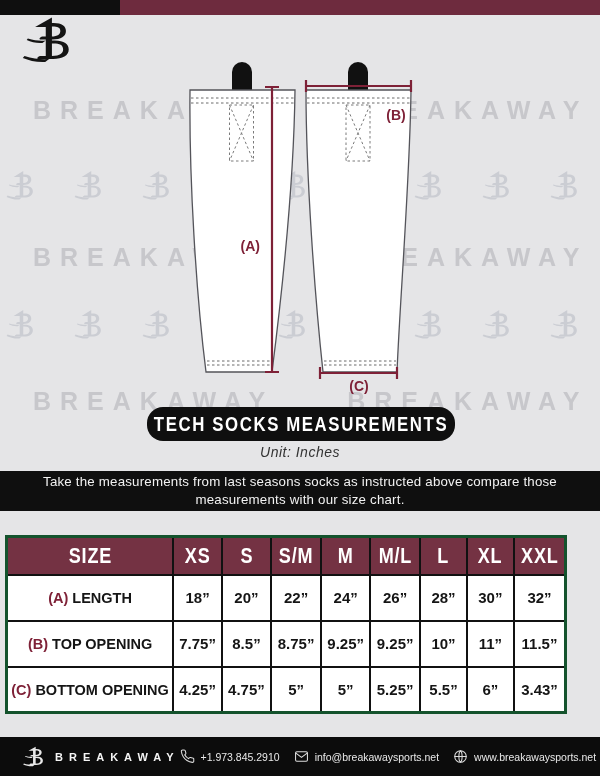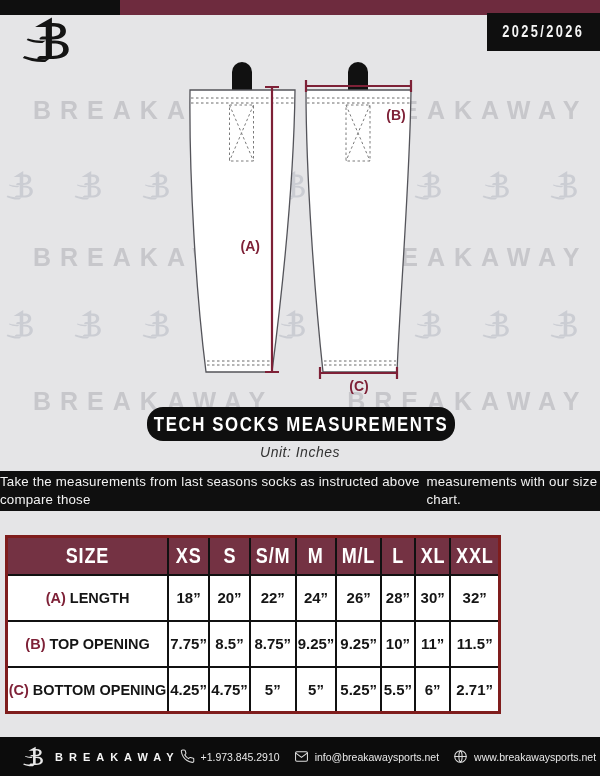--- a/index.html
+++ b/index.html
@@ -59,29 +59,29 @@
     letter-spacing:2px; transform:scaleX(0.8); white-space:nowrap;
   }
   .unit {
     position:absolute; top:444px; left:0; width:600px; text-align:center; z-index:3;
     font-size:14px; font-style:italic; color:#333; letter-spacing:0.5px;
   }
 
   
   .instruction {
     position:absolute; top:471px; left:0; width:600px; height:40px; background:#0f0f0f; z-index:3;
-    display:flex; flex-direction:row; align-items:center; justify-content:center;
+    display:flex; flex-direction:column; align-items:center; justify-content:center;
     color:#f2f2f2; font-size:13.3px; line-height:18px; letter-spacing:0.2px;
   }
 
   
   .size-table {
     position:absolute; top:535px; left:5px; z-index:3;
-    border-collapse:collapse; width:496px; background:#ffffff;
-    border:3px solid #7f1d1d;
+    border-collapse:collapse; width:562px; background:#ffffff;
+    border:3px solid #14532d;
   }
   .size-table th, .size-table td { border:2px solid #111; text-align:center; }
   .size-table th { height:38px; background:#743243; color:#ffffff; }
   .size-table td { height:46px; color:#151515; font-weight:bold; font-size:15px; }
   .th-text {
     display:inline-block; font-size:22px; font-weight:bold; letter-spacing:1px;
     transform:scaleX(0.82); white-space:nowrap;
   }
   .row-label { font-size:14.5px; font-weight:bold; white-space:nowrap;margin-top:28px; }
   .row-prefix { color:#7e2137; margin-right:4px; }
@@ -184,23 +184,20 @@
         </svg>
     </div>
     <div class="wm-letters" style="top:387px">
       <span>BREAKAWAY</span><span>BREAKAWAY</span>
     </div>
   </div>
 
   <svg class="brand-logo-top" viewBox="0 0 100 100" preserveAspectRatio="none">
     <use href="#bkw-logo" fill="currentColor"></use>
   </svg>
-  <div class="season-box">
-    <span class="season-text">2025/2026</span>
-  </div>
 
   <svg class="sock-svg" width="600" height="340" viewBox="0 0 600 340">
 
     <g>
       <path d="M232 34 L232 14 a10 10 0 0 1 20 0 L252 34 Z" fill="#111"></path>
       <path d="M190 32 L295 32 C294 120 282 235 272 314 L206 314 C196 235 189 120 190 32 Z" fill="#ffffff" stroke="#54545a" stroke-width="1.3"></path>
       <path d="M191 40 H294 M191 45 H294" stroke="#6a6a6a" stroke-width="1" stroke-dasharray="2.5,2.5" fill="none"></path>
       <path d="M207 303 H271 M207 307 H271" stroke="#6a6a6a" stroke-width="1" stroke-dasharray="2.5,2.5" fill="none"></path>
       <g stroke="#7a7a7a" stroke-width="1" stroke-dasharray="2.5,2.5" fill="none">
         <rect x="229.5" y="47" width="24" height="56"></rect>
@@ -295,21 +292,21 @@
       </tr>
       <tr>
         <td><span class="row-label"><span class="row-prefix">(C)</span><span>BOTTOM OPENING</span></span></td>
         <td>4.25”</td>
         <td>4.75”</td>
         <td>5”</td>
         <td>5”</td>
         <td>5.25”</td>
         <td>5.5”</td>
         <td>6”</td>
-        <td>2.71”</td>
+        <td>3.43”</td>
       </tr>
     </tbody>
   </table>
 
   <div class="footer">
     <div class="footer-brand">
       <svg class="footer-logo" viewBox="0 0 100 100" preserveAspectRatio="none">
         <use href="#bkw-logo" fill="currentColor"></use>
       </svg>
       <span class="footer-brand-text">BREAKAWAY</span>

